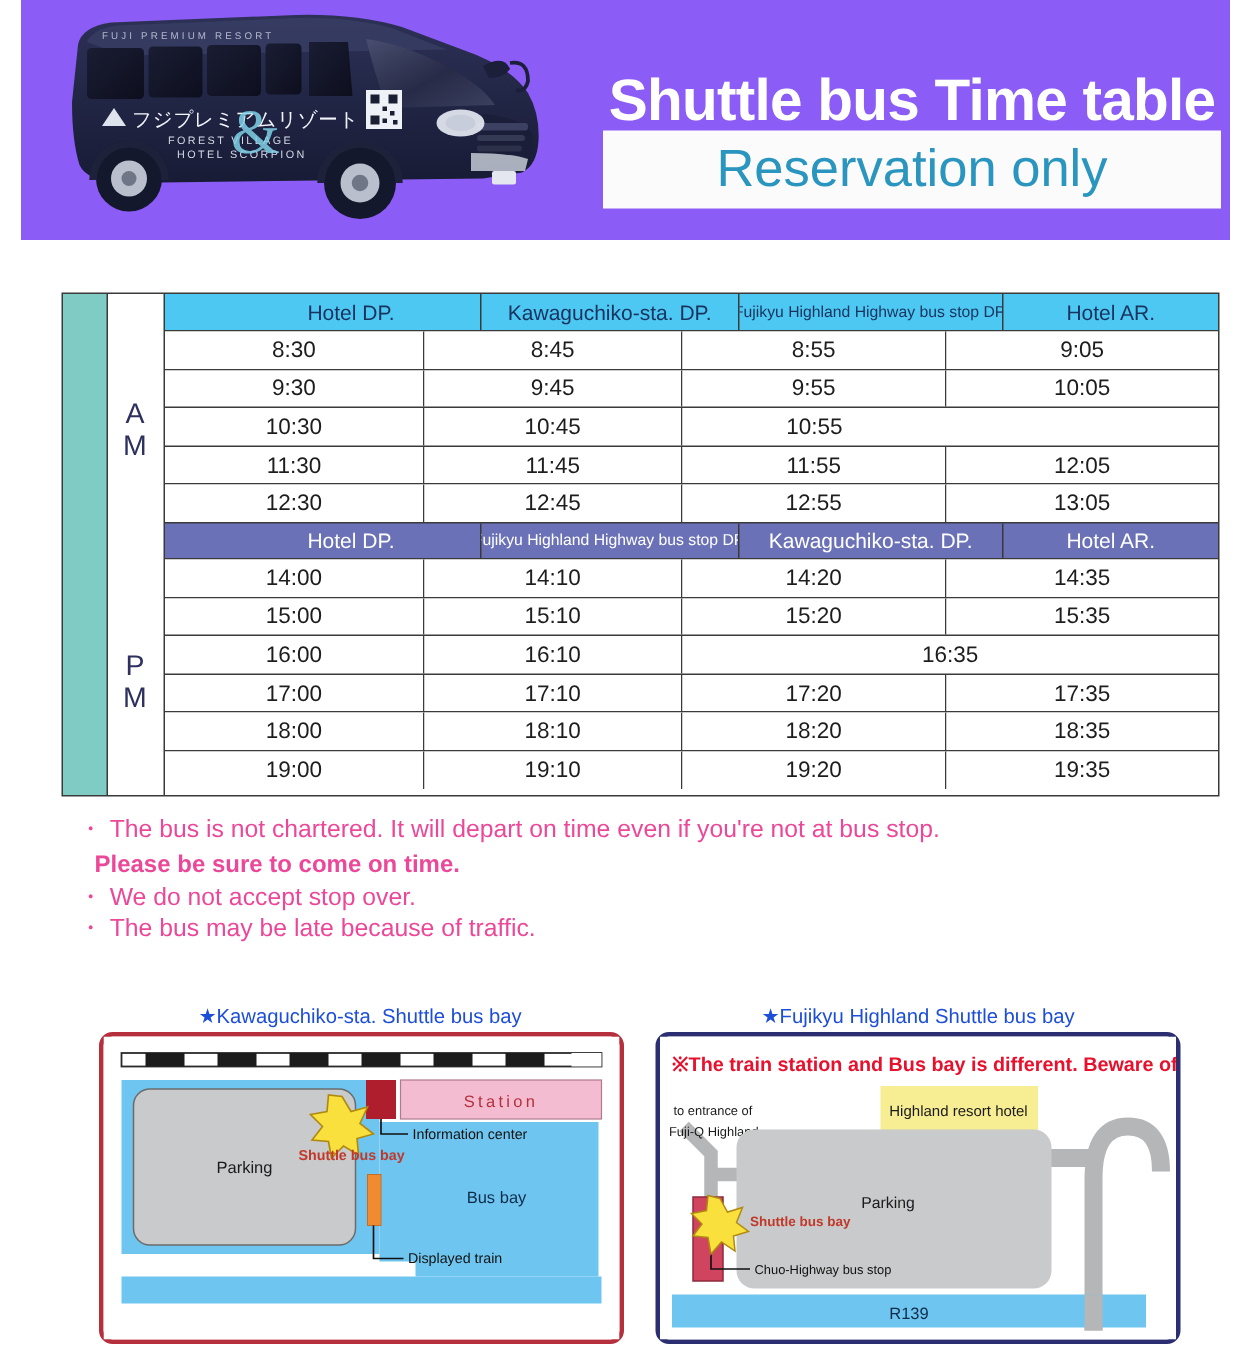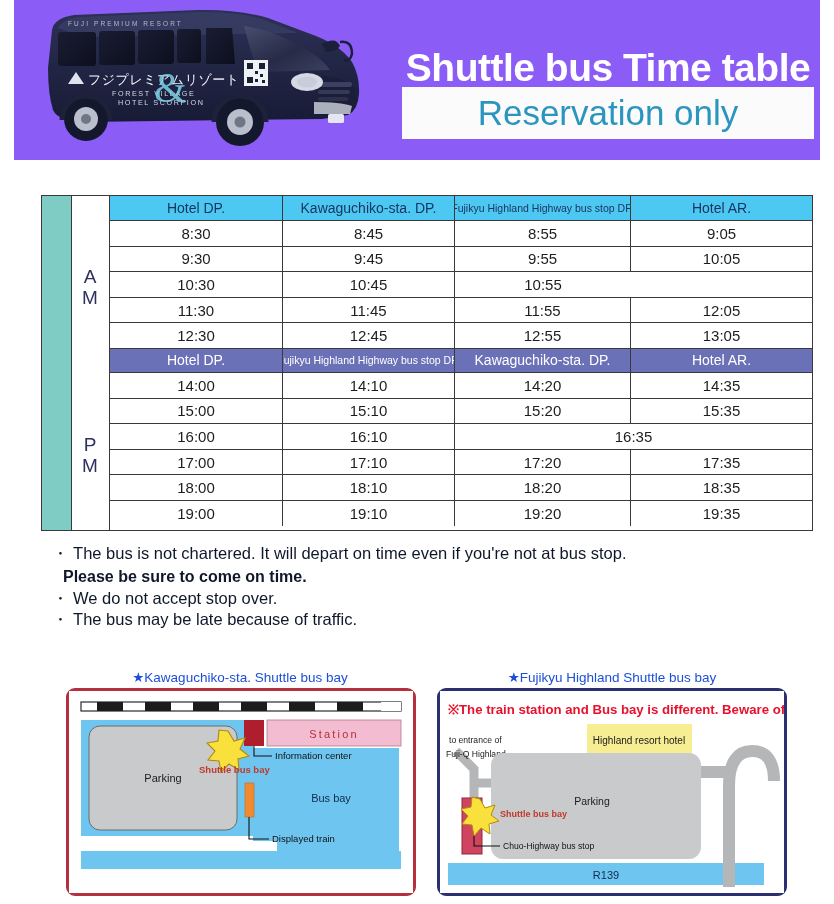--- a/index.html
+++ b/index.html
@@ -56,21 +56,21 @@
     display: flex; flex-direction: column; align-items: center; justify-content: center;
     color: #2E3060; font-size: 19px; line-height: 21px; letter-spacing: 1px;
   }
   .ampm-am { height: 162px; }
   .ampm-pm { height: 174px; }
   .ampm-spacer-top { height: 24px; }
   .ampm-spacer-mid { height: 25px; }
 
   .grid-col { flex: 1 1 auto; display: flex; flex-direction: column; }
 
-  .thead-row { display: flex; height: 24px; }
+  .thead-row { display: flex; height: 24px; padding-left: 38px; }
   .thead-row.am { background: #4CC8F2; }
   .thead-row.pm { background: #6B71B6; }
   .thead-row.am .th { color: #18335E; }
   .thead-row.pm .th { color: #ffffff; }
   .th {
     display: flex; align-items: center; justify-content: center;
     border-right: 1px solid #3a3a3a;
     font-size: 14px; white-space: nowrap; overflow: hidden;
   }
   .th:last-child { border-right: none; }
@@ -88,21 +88,21 @@
   .c0 { flex: 0 0 173px; }
   .c1 { flex: 0 0 172px; }
   .c2 { flex: 0 0 176px; }
   .c3 { flex: 1 1 auto; }
 
   
   .notes {
     position: absolute; left: 52px; top: 543px; width: 740px;
   }
   .note-line {
-    font-size: 16.5px; color: #0f172a; line-height: 21.5px;
+    font-size: 16.5px; color: #ec4899; line-height: 21.5px;
     white-space: nowrap;
   }
   .note-strong { font-weight: bold; font-size: 16px; padding-left: 11px; line-height: 23px; }
 
   
   .map-title {
     font-size: 13.5px; color: #1d4ed8; text-align: center; white-space: nowrap;
   }
   .map-left-title { position: absolute; left: 60px; top: 669px; width: 360px; }
   .map-right-title { position: absolute; left: 437px; top: 669px; width: 350px; }

